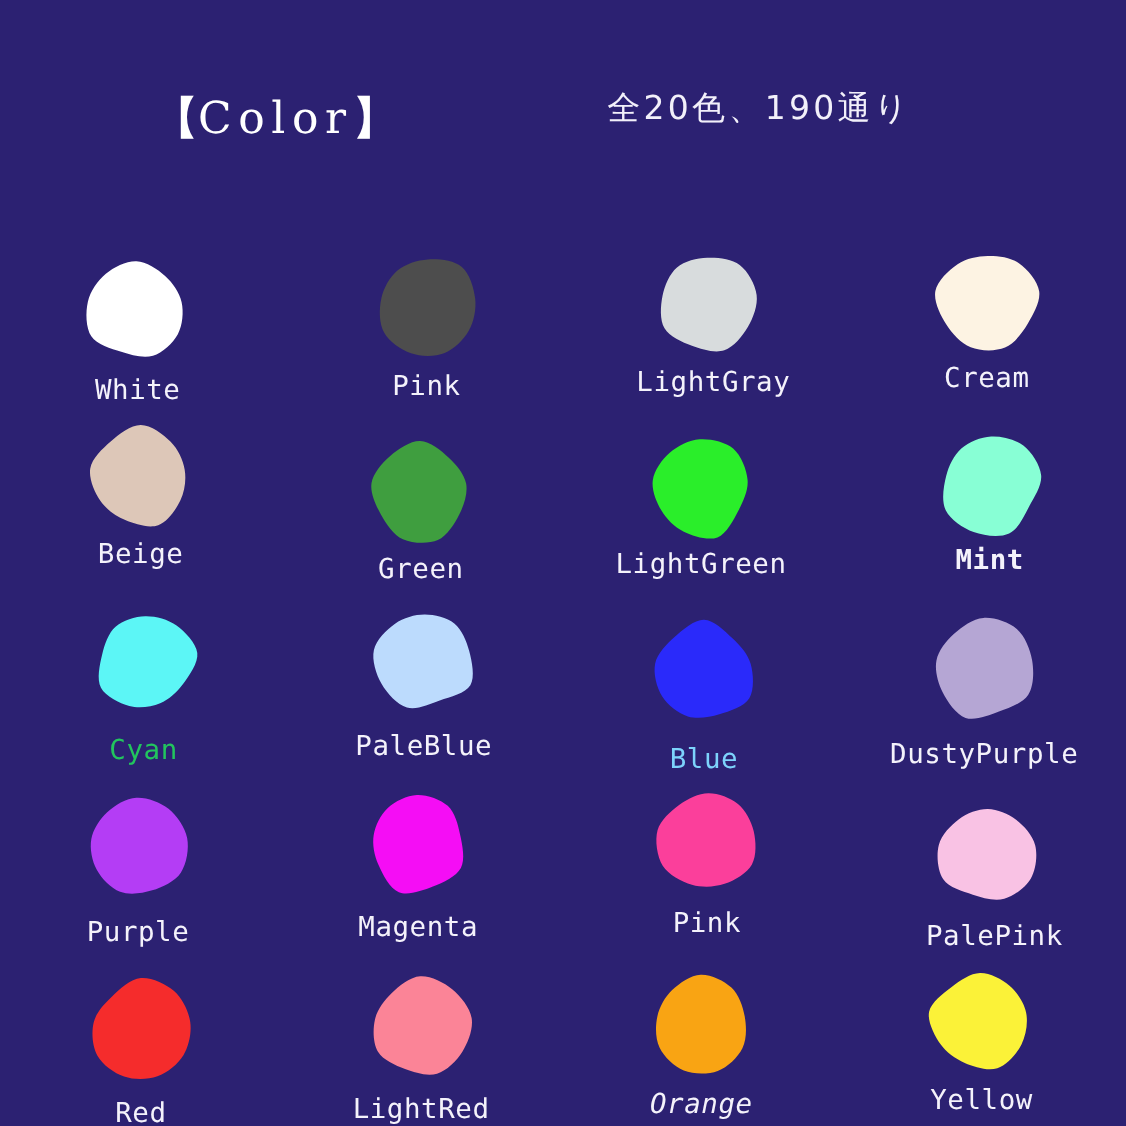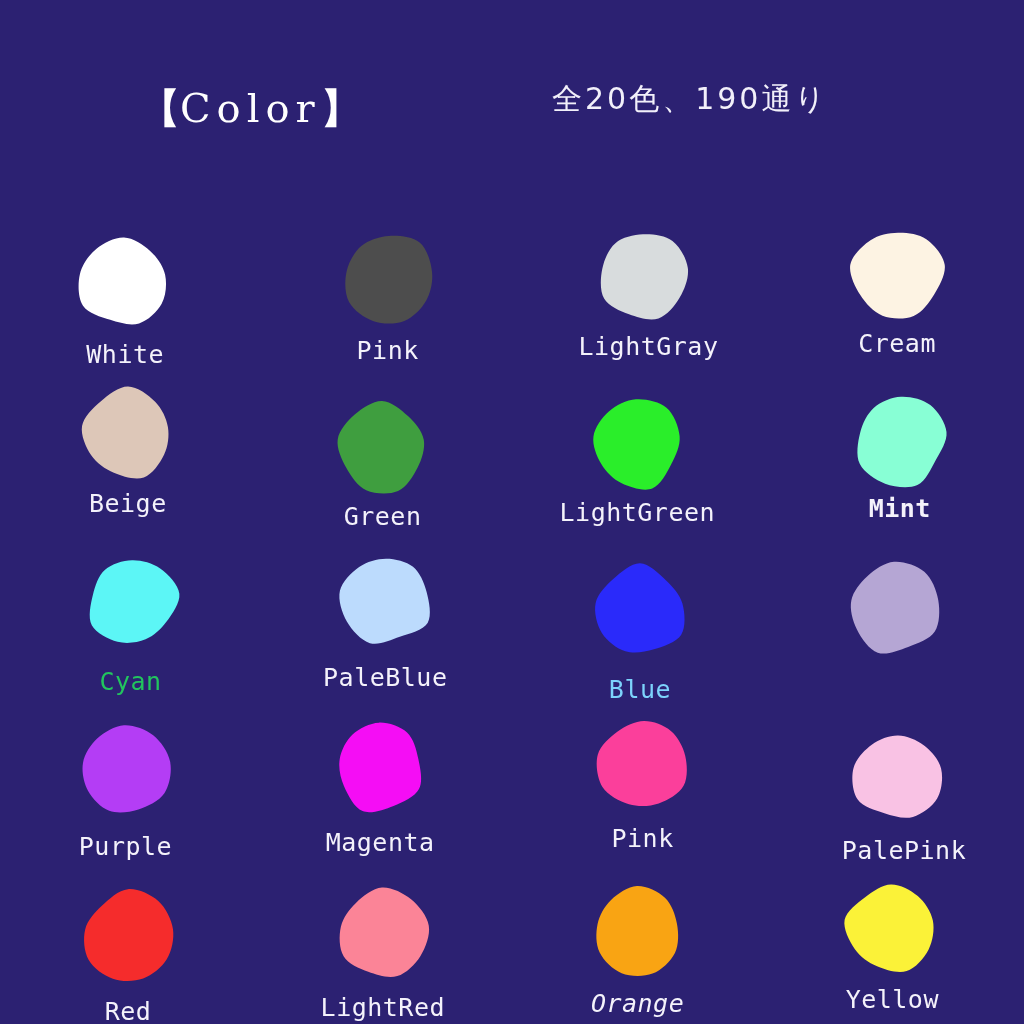--- a/index.html
+++ b/index.html
@@ -165,20 +165,21 @@
       <div class="cell">
         <svg viewBox="0 0 100 100" width="106.91813271604939" height="106.91813271604939" class="blob" style="margin-left: -0.1px; margin-top: 5.6px;">
           <path d="M 50.00 2.31 C 58.77 2.48, 68.79 12.48, 75.85 19.19 C 82.92 25.89, 89.86 33.42, 92.41 42.52 C 94.97 51.62, 95.94 66.14, 91.20 73.79 C 86.45 81.43, 73.27 85.62, 63.96 88.36 C 54.65 91.11, 44.02 92.99, 35.34 90.27 C 26.67 87.54, 16.85 80.02, 11.89 72.00 C 6.94 63.99, 3.72 51.16, 5.61 42.17 C 7.50 33.19, 15.84 24.75, 23.24 18.11 C 30.64 11.46, 41.23 2.13, 50.00 2.31 Z" fill="#2a2afa"></path>
         </svg>
         <div class="swatch-label" style="margin-left: -0.1px; margin-top: 15.4px; color: #7dd3fc;">Blue</div>
       </div>
       <div class="cell">
         <svg viewBox="0 0 100 100" width="110.78858024691358" height="110.78858024691358" class="blob" style="margin-left: -3.7px; margin-top: 2.3px;">
           <path d="M 50.00 3.75 C 59.50 3.01, 72.97 7.42, 80.35 13.82 C 87.73 20.23, 92.54 32.24, 94.28 42.19 C 96.02 52.15, 95.81 65.77, 90.79 73.55 C 85.77 81.33, 73.66 85.37, 64.15 88.89 C 54.65 92.40, 42.29 97.56, 33.75 94.64 C 25.22 91.73, 17.35 80.09, 12.94 71.39 C 8.54 62.70, 5.58 51.33, 7.32 42.47 C 9.05 33.61, 16.23 24.68, 23.34 18.23 C 30.46 11.78, 40.50 4.48, 50.00 3.75 Z" fill="#b5a6d4"></path>
         </svg>
+        <div class="swatch-label" style="margin-left: -2.6px; margin-top: 14.8px; color: rgb(244, 242, 251);">DustyPurple</div>
       </div>
       <div class="cell">
         <svg viewBox="0 0 100 100" width="96.65902777777778" height="96.65902777777778" class="blob" style="margin-left: -7.3px; margin-top: -0.9px;">
           <path d="M 50.00 5.19 C 59.29 4.67, 71.51 9.09, 79.20 15.20 C 86.89 21.31, 94.28 32.18, 96.14 41.86 C 98.01 51.55, 95.68 65.39, 90.38 73.31 C 85.08 81.24, 73.55 86.50, 64.34 89.41 C 55.14 92.31, 43.56 93.85, 35.17 90.75 C 26.78 87.64, 18.35 78.78, 13.99 70.79 C 9.64 62.79, 7.45 51.51, 9.02 42.77 C 10.60 34.04, 16.61 24.61, 23.44 18.35 C 30.27 12.09, 40.71 5.72, 50.00 5.19 Z" fill="#b43df5"></path>
         </svg>
         <div class="swatch-label" style="margin-left: -5.1px; margin-top: 14.1px; color: rgb(244, 242, 251);">Purple</div>
       </div>
       <div class="cell">
         <svg viewBox="0 0 100 100" width="100.52947530864198" height="100.52947530864198" class="blob" style="margin-left: -10.9px; margin-top: -4.2px;">
           <path d="M 50.00 6.64 C 59.08 6.32, 71.48 10.51, 78.04 16.58 C 84.60 22.65, 87.35 33.65, 89.34 43.06 C 91.33 52.48, 94.10 65.26, 89.97 73.08 C 85.83 80.89, 73.93 86.26, 64.53 89.93 C 55.14 93.61, 41.83 98.41, 33.58 95.12 C 25.33 91.83, 18.85 78.86, 15.04 70.18 C 11.24 61.51, 9.31 51.69, 10.73 43.08 C 12.14 34.46, 17.00 24.55, 23.55 18.47 C 30.09 12.40, 40.92 6.95, 50.00 6.64 Z" fill="#f50df5"></path>

